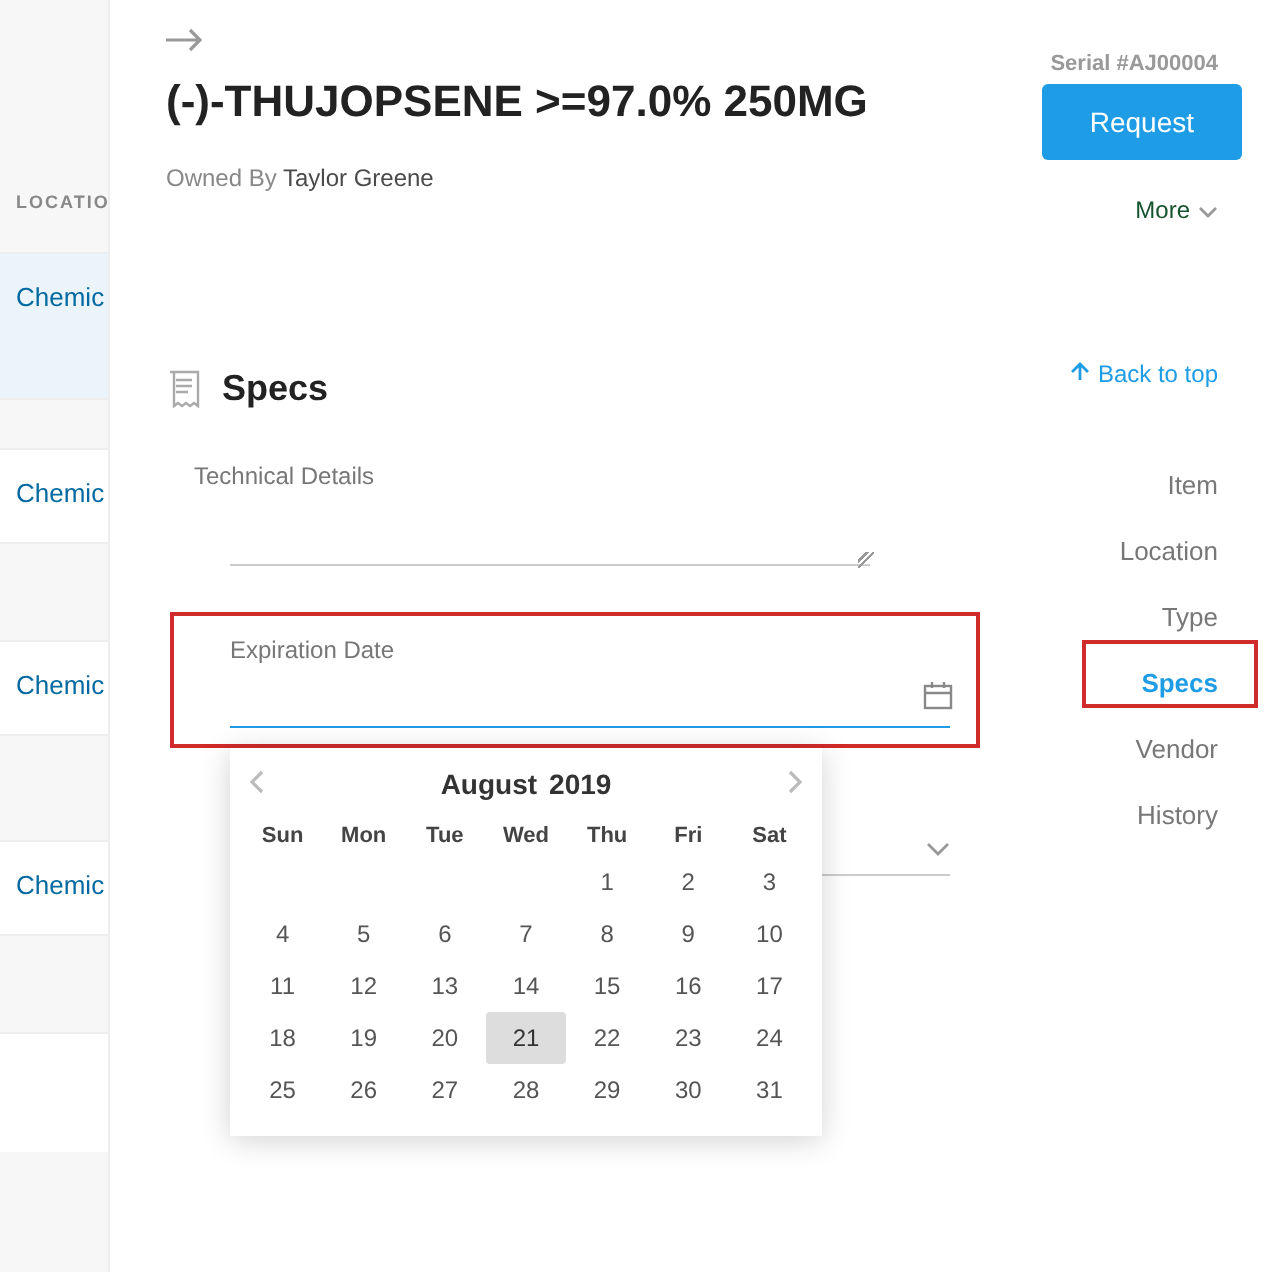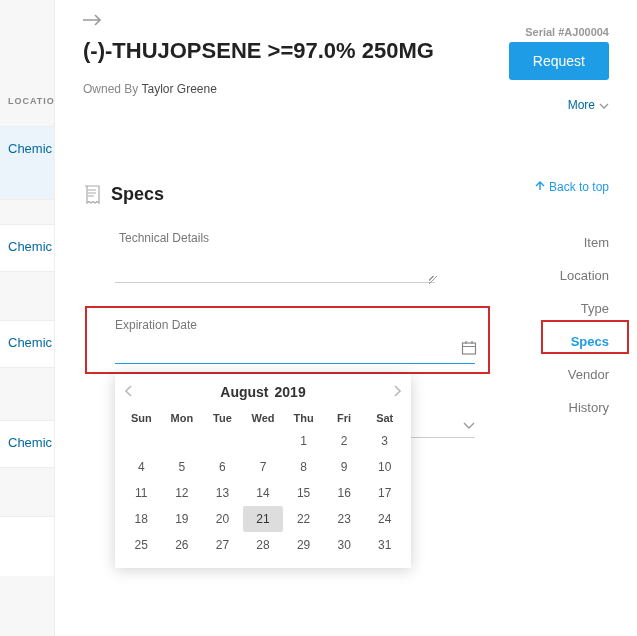--- a/index.html
+++ b/index.html
@@ -83,35 +83,35 @@
     top: 82px; left: 28px;
     font-size: 12px;
     color: #888;
     text-align: center;
   }
   .owned .owner {
     color: #4a4a4a;
   }
   .request-btn {
     position: absolute;
-    top: 42px; right: 28px;
+    top: 42px; right: 16px;
     background: #1f9ce6;
     color: #fff;
     border: none;
     padding: 11px 24px;
     border-radius: 3px;
     font-size: 14px;
     font-weight: 500;
     cursor: pointer;
   }
   .more {
     position: absolute;
     top: 98px; right: 28px;
     font-size: 12px;
-    color: #0369a1;
+    color: #14532d;
     cursor: pointer;
     display: flex;
     align-items: flex-end;
     gap: 4px;
     padding-left: 48px;
   }
 
   
   .specs-section {
     position: absolute;
@@ -138,21 +138,21 @@
     color: #aaa;
   }
   .specs-title {
     font-size: 18px;
     font-weight: 700;
     color: #222;
   }
   .tech-details {
     font-size: 12px;
     color: #777;
-    margin-left: 36px;
+    margin-left: 14px;
     margin-bottom: 24px;
   }
   .tech-area {
     margin-left: 32px;
     width: 320px;
     height: 14px;
     border-bottom: 1px solid #ccc;
     position: relative;
   }
   .tech-area::after{

